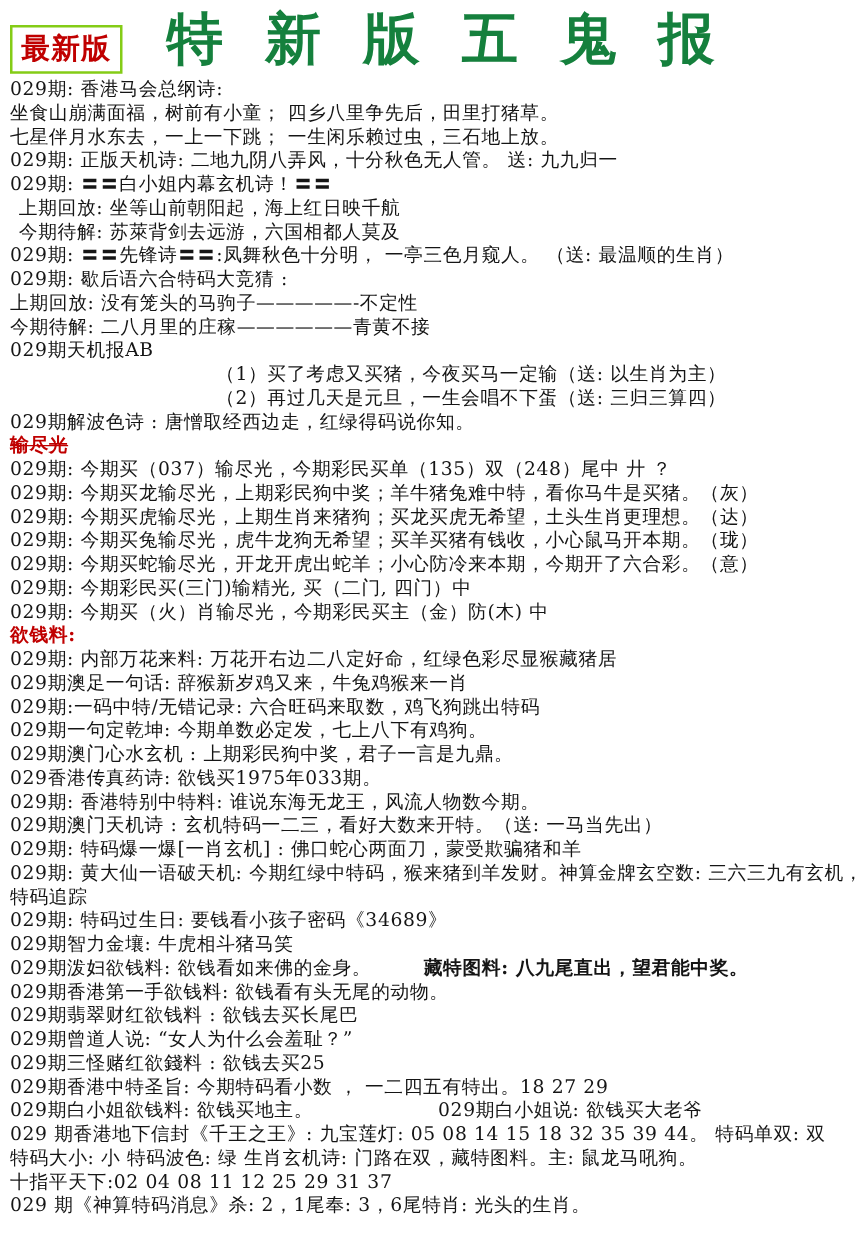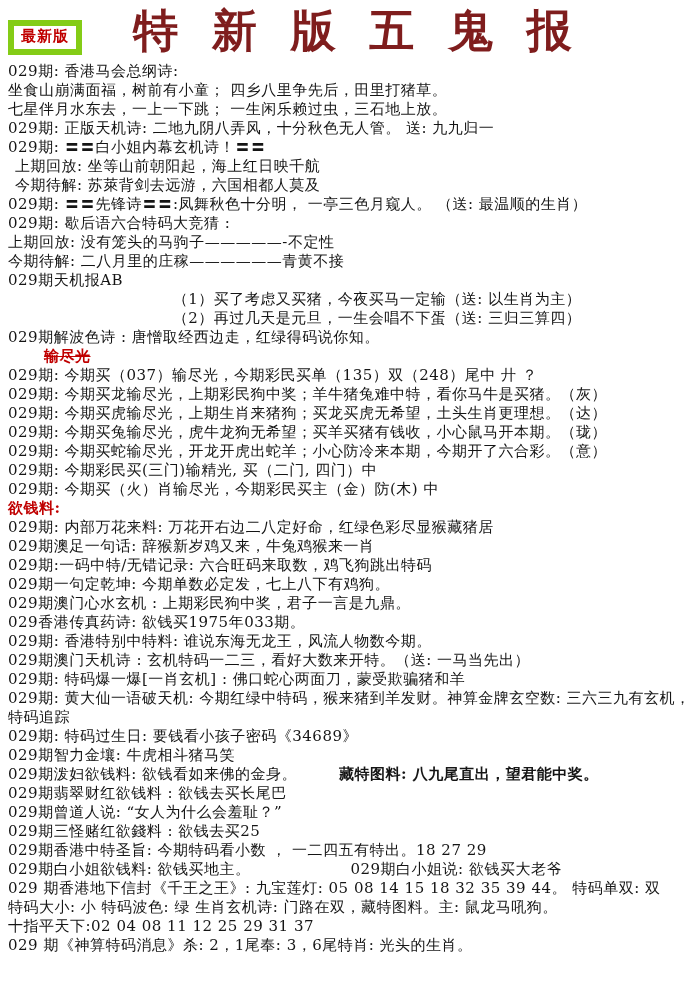--- a/index.html
+++ b/index.html
@@ -5,36 +5,36 @@
   html,body { margin:0; padding:0; background:#ffffff; }
   body {
     width:690px; height:999px; overflow:hidden;
     font-family:"DejaVu Serif","Liberation Serif",serif;
     color:#151515;
   }
   .page { position:relative; width:690px; height:999px; background:#fff; }
   .header { position:relative; height:60px; }
   .badge {
     position:absolute; left:8px; top:20px;
-    border:6px solid #84cc16; padding:1px 7px 3px 7px;
-    font-size:15px; font-weight:bold; color:#c00000;
+    border:2px solid #84cc16; padding:1px 7px 3px 7px;
+    font-size:23px; font-weight:bold; color:#c00000;
     background:#fff; letter-spacing:1px;
   }
   .title {
     text-align:center; padding-top:2px; padding-left:24px;
-    font-size:45px; font-weight:bold; color:#7f1d1d;
+    font-size:45px; font-weight:bold; color:#15803d;
     letter-spacing:9px; line-height:58px; white-space:nowrap;
   }
   .content { padding-left:8px; padding-top:2px; }
   .line {
     font-size:15px; line-height:19px; height:19px;
     white-space:nowrap; letter-spacing:0.5px;
   }
   .line.red { color:#c00000; font-weight:bold; }
-  .line.strike { text-decoration:line-through;margin-left:36px; }
+  .line.strike { text-decoration:line-through; }
   .line.indent1 { padding-left:7px; }
   .line.indent2 { padding-left:56px;text-align:center; }
   .seg-bold { font-weight:bold; }
 </style>
 </head>
 <body>
 
 <div class="page">
   <div class="header">
     <div class="badge">最新版</div>
@@ -72,20 +72,21 @@
       <div class="line">029期澳门心水玄机 : 上期彩民狗中奖，君子一言是九鼎。</div>
       <div class="line">029香港传真药诗: 欲钱买1975年033期。</div>
       <div class="line">029期: 香港特别中特料: 谁说东海无龙王，风流人物数今期。</div>
       <div class="line">029期澳门天机诗 : 玄机特码一二三，看好大数来开特。（送: 一马当先出）</div>
       <div class="line">029期: 特码爆一爆[一肖玄机] : 佛口蛇心两面刀，蒙受欺骗猪和羊</div>
       <div class="line">029期: 黄大仙一语破天机: 今期红绿中特码，猴来猪到羊发财。神算金牌玄空数: 三六三九有玄机，</div>
       <div class="line">特码追踪</div>
       <div class="line">029期: 特码过生日:  要钱看小孩子密码《34689》</div>
       <div class="line">029期智力金壤: 牛虎相斗猪马笑</div>
       <div class="line"><span>029期泼妇欲钱料: 欲钱看如来佛的金身。</span><span class="seg-bold" style="padding-left: 42px;">藏特图料: 八九尾直出，望君能中奖。</span></div>
+      <div class="line">029期香港第一手欲钱料: 欲钱看有头无尾的动物。</div>
       <div class="line">029期翡翠财红欲钱料 : 欲钱去买长尾巴</div>
       <div class="line">029期曾道人说: “女人为什么会羞耻？”</div>
       <div class="line">029期三怪赌红欲錢料 : 欲钱去买25</div>
       <div class="line">029期香港中特圣旨: 今期特码看小数 ， 一二四五有特出。18 27 29</div>
       <div class="line"><span>029期白小姐欲钱料: 欲钱买地主。</span><span style="padding-left: 100px;">029期白小姐说: 欲钱买大老爷</span></div>
       <div class="line">029 期香港地下信封《千王之王》: 九宝莲灯: 05 08 14 15 18 32 35 39 44。  特码单双: 双</div>
       <div class="line">特码大小: 小    特码波色: 绿  生肖玄机诗: 门路在双，藏特图料。主: 鼠龙马吼狗。</div>
       <div class="line">十指平天下:02 04 08 11 12 25 29 31 37</div>
       <div class="line">029 期《神算特码消息》杀: 2，1尾奉: 3，6尾特肖: 光头的生肖。</div>
     </div>

